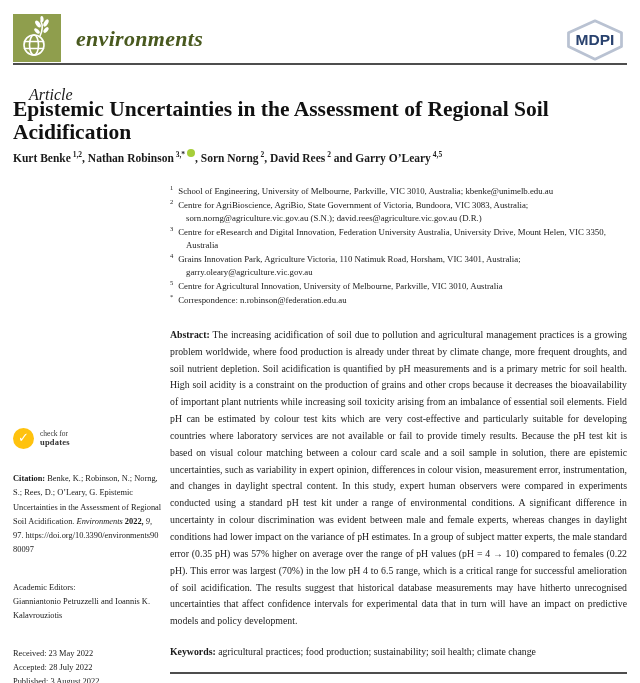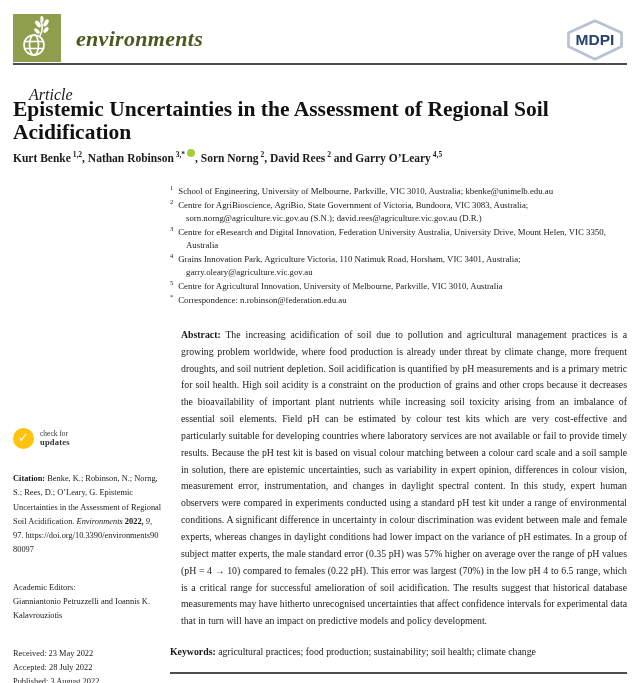--- a/index.html
+++ b/index.html
@@ -91,21 +91,21 @@
   <div class="right-col">
     <div>
         <div class="aff"><sup>1</sup><span>School of Engineering, University of Melbourne, Parkville, VIC 3010, Australia; kbenke@unimelb.edu.au</span></div>
         <div class="aff"><sup>2</sup><span>Centre for AgriBioscience, AgriBio, State Government of Victoria, Bundoora, VIC 3083, Australia; sorn.norng@agriculture.vic.gov.au (S.N.); david.rees@agriculture.vic.gov.au (D.R.)</span></div>
         <div class="aff"><sup>3</sup><span>Centre for eResearch and Digital Innovation, Federation University Australia, University Drive, Mount Helen, VIC 3350, Australia</span></div>
         <div class="aff"><sup>4</sup><span>Grains Innovation Park, Agriculture Victoria, 110 Natimuk Road, Horsham, VIC 3401, Australia; garry.oleary@agriculture.vic.gov.au</span></div>
         <div class="aff"><sup>5</sup><span>Centre for Agricultural Innovation, University of Melbourne, Parkville, VIC 3010, Australia</span></div>
         <div class="aff"><sup>*</sup><span>Correspondence: n.robinson@federation.edu.au</span></div>
       </div>
 
-    <p class="abstract" style="margin:20px 0 0 11px;">
+    <p class="abstract" style="margin:20px 0 0 0;">
       <b>Abstract:</b>
       <span>The increasing acidification of soil due to pollution and agricultural management practices is a growing problem worldwide, where food production is already under threat by climate change, more frequent droughts, and soil nutrient depletion. Soil acidification is quantified by pH measurements and is a primary metric for soil health. High soil acidity is a constraint on the production of grains and other crops because it decreases the bioavailability of important plant nutrients while increasing soil toxicity arising from an imbalance of essential soil elements. Field pH can be estimated by colour test kits which are very cost-effective and particularly suitable for developing countries where laboratory services are not available or fail to provide timely results. Because the pH test kit is based on visual colour matching between a colour card scale and a soil sample in solution, there are epistemic uncertainties, such as variability in expert opinion, differences in colour vision, measurement error, instrumentation, and changes in daylight spectral content. In this study, expert human observers were compared in experiments conducted using a standard pH test kit under a range of environmental conditions. A significant difference in uncertainty in colour discrimination was evident between male and female experts, whereas changes in daylight conditions had lower impact on the variance of pH estimates. In a group of subject matter experts, the male standard error (0.35 pH) was 57% higher on average over the range of pH values (pH = 4 → 10) compared to females (0.22 pH). This error was largest (70%) in the low pH 4 to 6.5 range, which is a critical range for successful amelioration of soil acidification. The results suggest that historical database measurements may have hitherto unrecognised uncertainties that affect confidence intervals for experimental data that in turn will have an impact on predictive models and policy development.</span>
     </p>
 
     <p class="keywords" style="margin:14px 0 12px 0;">
       <b>Keywords:</b>
       <span>agricultural practices; food production; sustainability; soil health; climate change</span>
     </p>
 
     <div class="kw-rule"></div>

